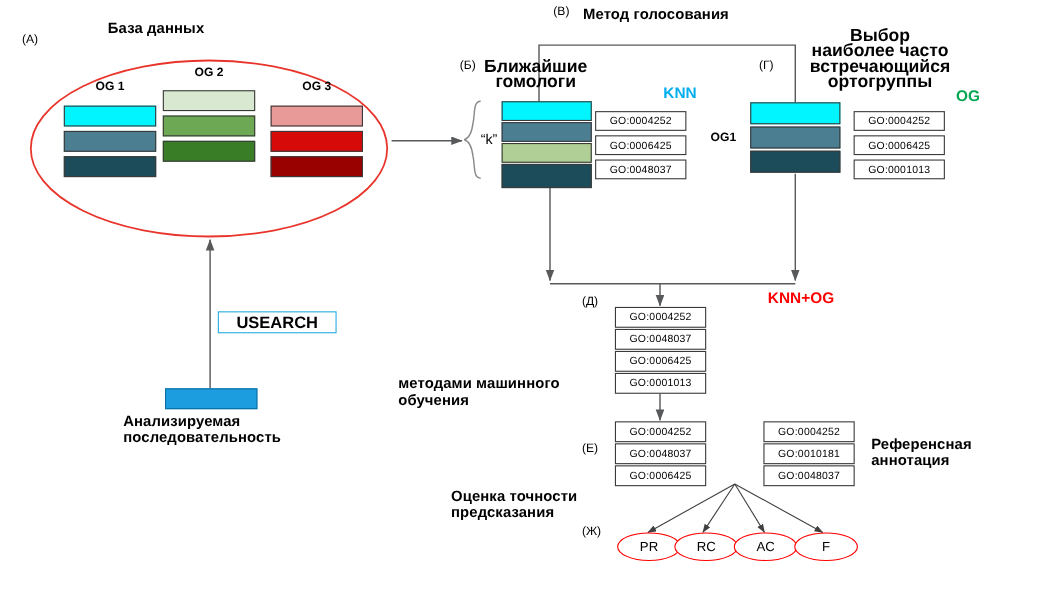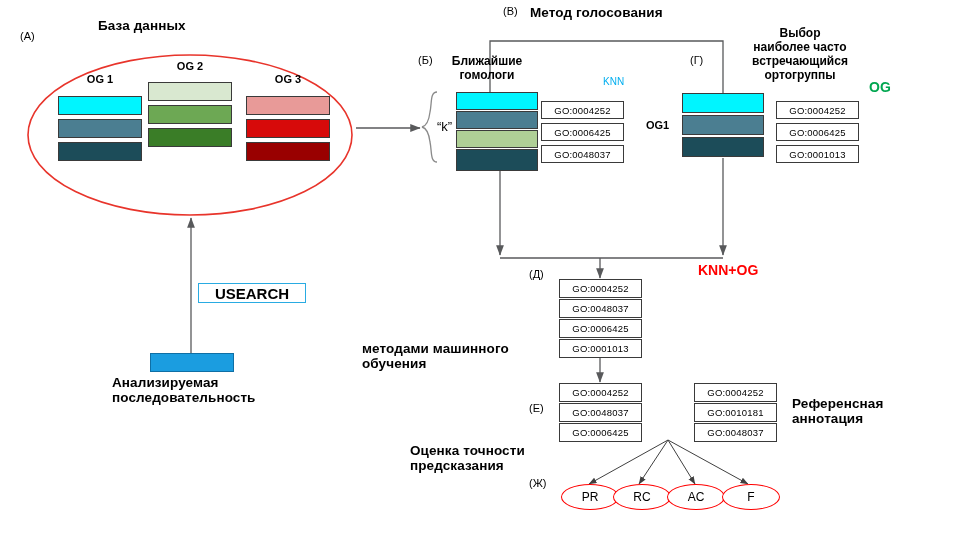--- a/index.html
+++ b/index.html
@@ -5,29 +5,29 @@
   html,body{margin:0;padding:0;}
   body{
     width:960px;height:540px;background:#ffffff;
     font-family:"Liberation Sans", sans-serif;
     position:relative;overflow:hidden;
   }
   #stage{position:absolute;left:0;top:0;width:960px;height:540px;}
   .abs{position:absolute;}
   .lbl{font-size:11px;color:#000;}
   .ttl{font-weight:bold;font-size:13.5px;color:#000;text-align:left;line-height:15px;letter-spacing:0.1px;}
-  .small-ttl{font-weight:bold;font-size:12px;color:#000;text-align:center;line-height:14px;}
+  .small-ttl{font-weight:bold;font-size:16px;color:#000;text-align:center;line-height:14px;}
   .ogcap{font-weight:bold;font-size:11px;color:#000;text-align:center;}
   .blk{border:1px solid #3a3a3a;box-sizing:border-box;}
   .gobox{
     border:1px solid #3a3a3a;background:#fff;box-sizing:border-box;
     font-size:9.5px;color:#000;display:flex;align-items:center;justify-content:center;
     letter-spacing:0.2px;
   }
-  .knn{color:#00AEEF;font-weight:normal;font-size:10px;}
+  .knn{color:#00AEEF;font-weight:bold;font-size:14px;}
   .og-green{color:#00A650;font-weight:bold;font-size:14px;}
   .knnog{color:#FF0000;font-weight:bold;font-size:14px;padding-left:46px;}
   .usearch{
     border:1px solid #29ABE2;background:#fff;box-sizing:border-box;
     font-weight:bold;font-size:15px;color:#000;
     display:flex;align-items:center;justify-content:center;
   }
   .seqbox{background:#1B9DE0;border:1px solid #0f6fa5;box-sizing:border-box;}
   .metric{
     border:1.4px solid #FF0000;border-radius:50%;background:#fff;box-sizing:border-box;

